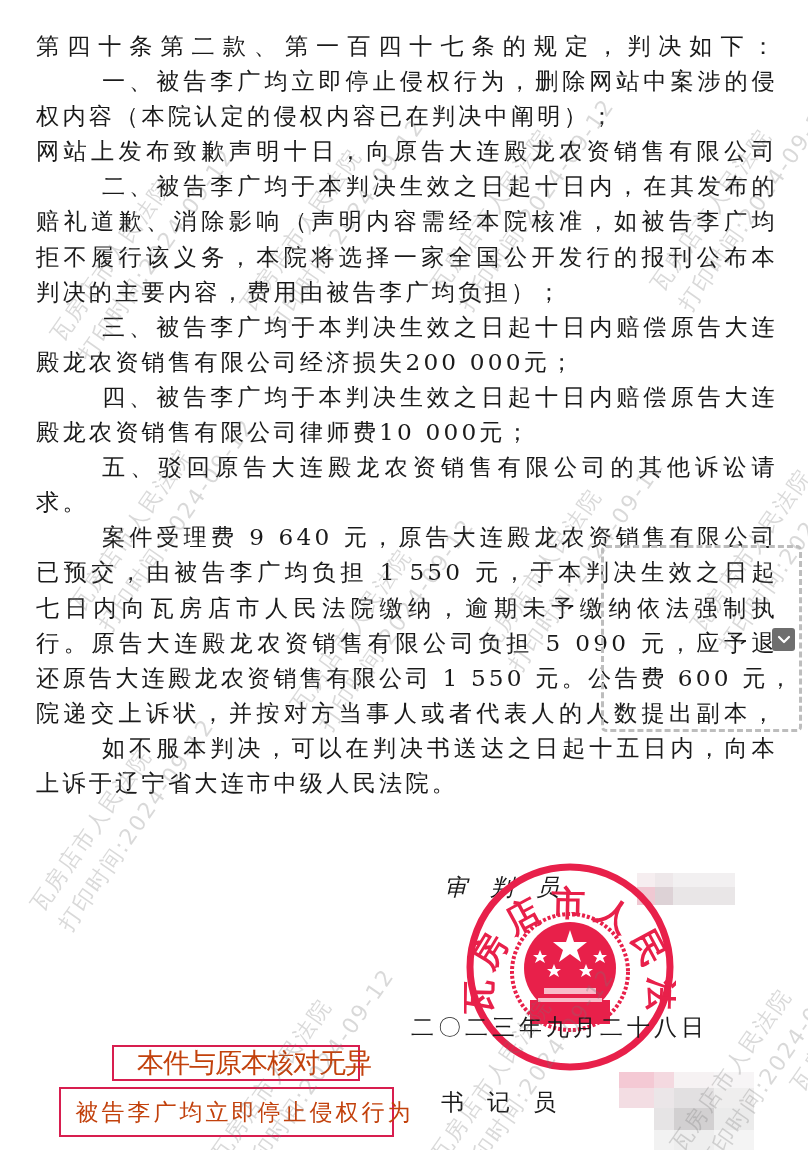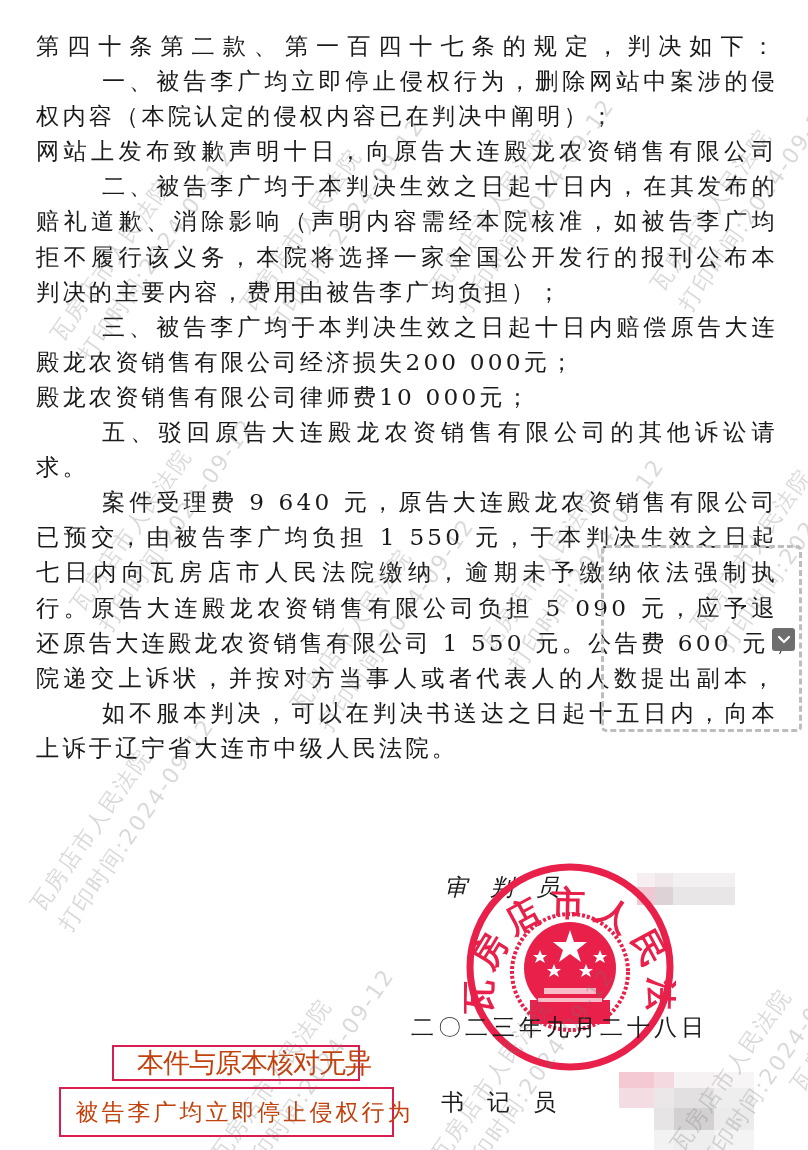--- a/index.html
+++ b/index.html
@@ -55,20 +55,21 @@
       <div class="line">第四十条第二款、第一百四十七条的规定，判决如下：</div>
       <div class="line indent">一、被告李广均立即停止侵权行为，删除网站中案涉的侵</div>
       <div class="line short">权内容（本院认定的侵权内容已在判决中阐明）；</div>
       <div class="line">网站上发布致歉声明十日，向原告大连殿龙农资销售有限公司</div>
       <div class="line indent">二、被告李广均于本判决生效之日起十日内，在其发布的</div>
       <div class="line">赔礼道歉、消除影响（声明内容需经本院核准，如被告李广均</div>
       <div class="line">拒不履行该义务，本院将选择一家全国公开发行的报刊公布本</div>
       <div class="line short">判决的主要内容，费用由被告李广均负担）；</div>
       <div class="line indent">三、被告李广均于本判决生效之日起十日内赔偿原告大连</div>
       <div class="line short">殿龙农资销售有限公司经济损失200 000元；</div>
+      <div class="line indent">四、被告李广均于本判决生效之日起十日内赔偿原告大连</div>
       <div class="line short">殿龙农资销售有限公司律师费10 000元；</div>
       <div class="line indent">五、驳回原告大连殿龙农资销售有限公司的其他诉讼请</div>
       <div class="line short">求。</div>
       <div class="line indent">案件受理费 9 640 元，原告大连殿龙农资销售有限公司</div>
       <div class="line">已预交，由被告李广均负担 1 550 元，于本判决生效之日起</div>
       <div class="line">七日内向瓦房店市人民法院缴纳，逾期未予缴纳依法强制执</div>
       <div class="line">行。原告大连殿龙农资销售有限公司负担 5 090 元，应予退</div>
       <div class="line">还原告大连殿龙农资销售有限公司 1 550 元。公告费 600 元，</div>
       <div class="line">院递交上诉状，并按对方当事人或者代表人的人数提出副本，</div>
       <div class="line indent">如不服本判决，可以在判决书送达之日起十五日内，向本</div>

